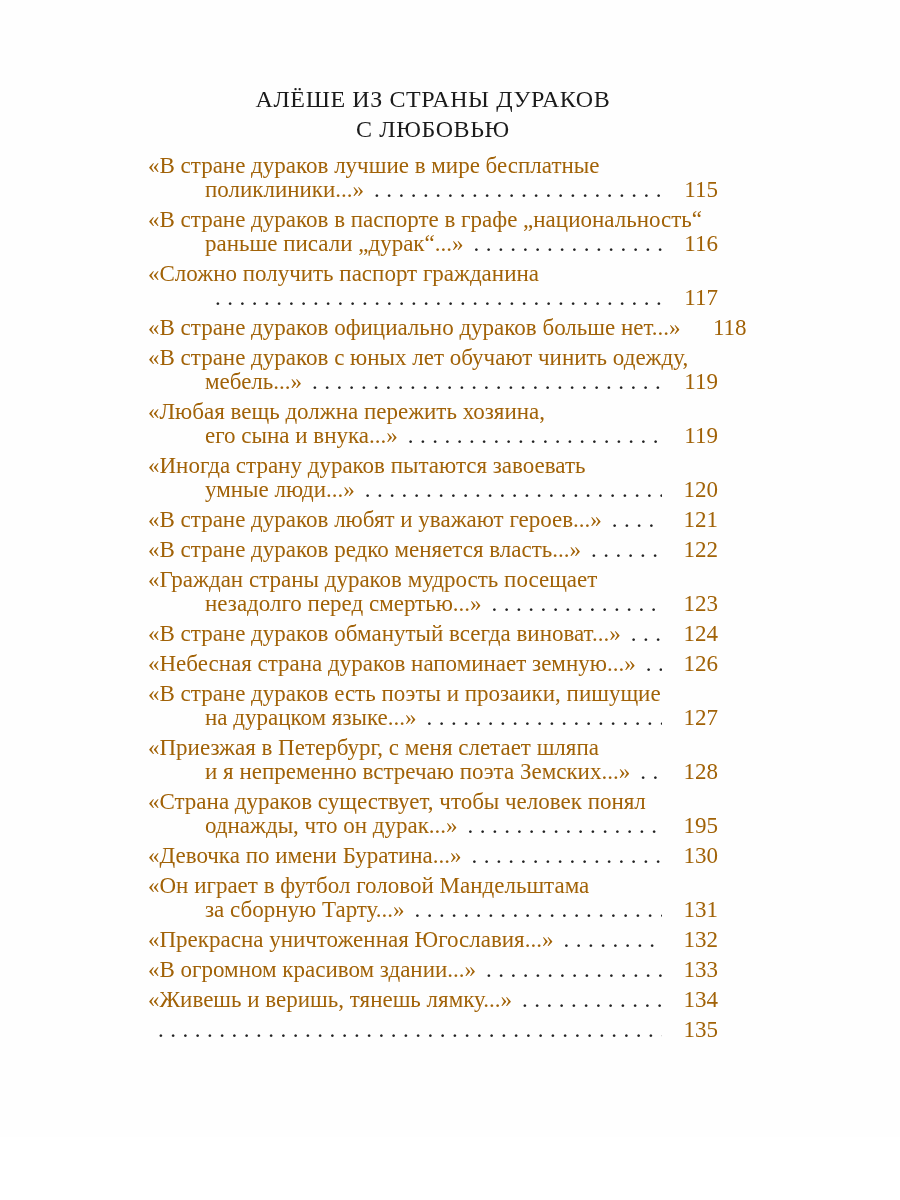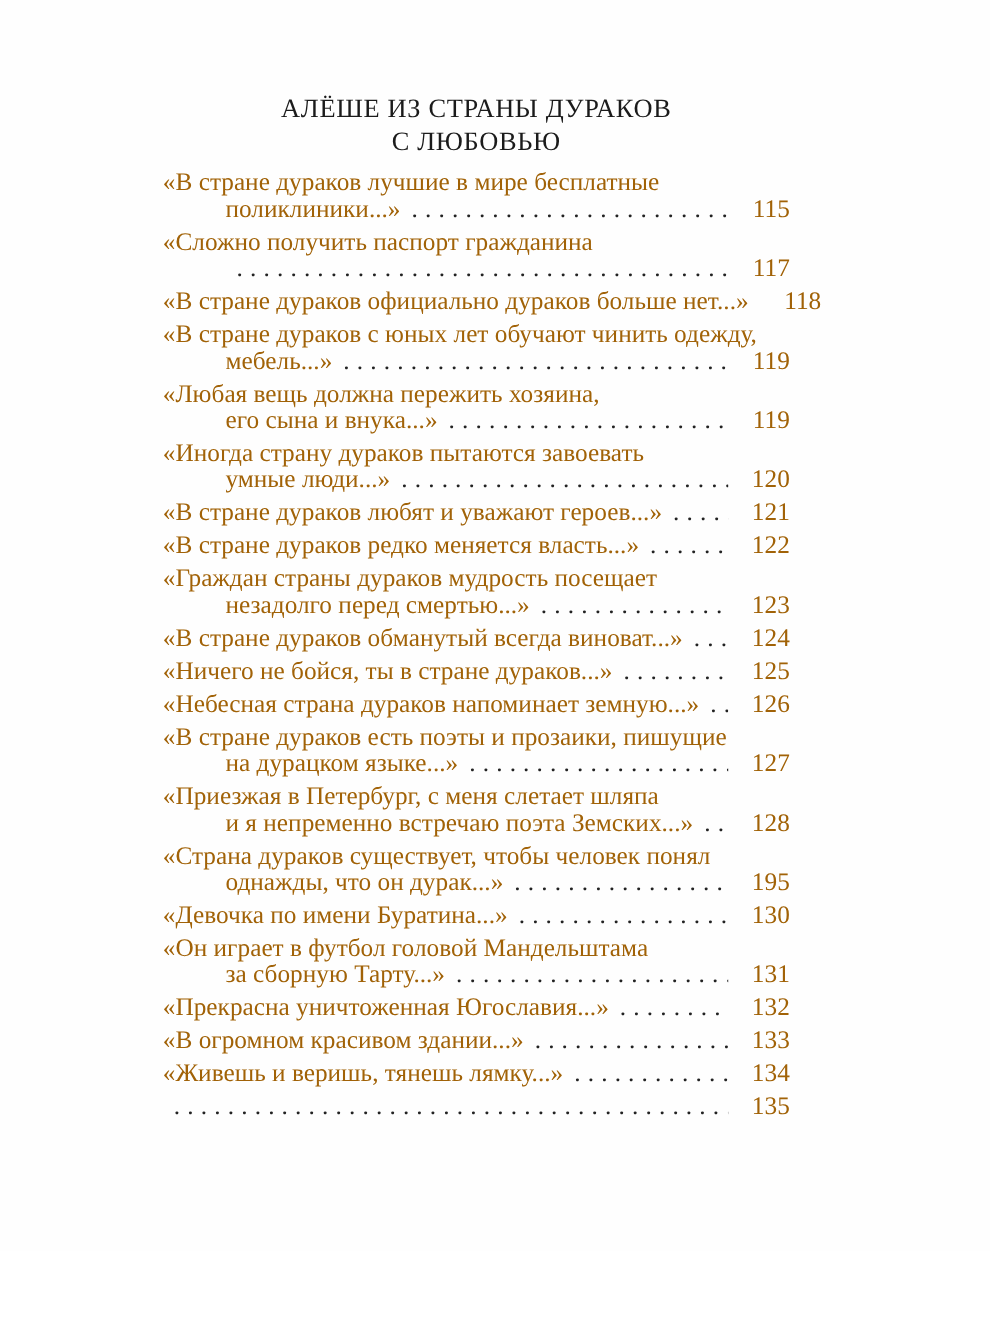--- a/index.html
+++ b/index.html
@@ -80,20 +80,28 @@
     <div class="toc-list">
   <div class="entry">
     <div class="line-first">«В стране дураков лучшие в мире бесплатные</div>
     <div class="line-last indented">
       <span class="last-text">поликлиники...»</span>
       <span class="dots"></span>
       <span class="page-num">115</span>
     </div>
   </div>
 
+  <div class="entry">
+    <div class="line-first">«В стране дураков в паспорте в графе „национальность“</div>
+    <div class="line-last indented">
+      <span class="last-text">раньше писали „дурак“...»</span>
+      <span class="dots"></span>
+      <span class="page-num">116</span>
+    </div>
+  </div>
 
   <div class="entry">
     <div class="line-first">«Сложно получить паспорт гражданина</div>
     <div class="line-last indented">
       <span class="dots"></span>
       <span class="page-num">117</span>
     </div>
   </div>
 
   <div class="entry">
@@ -161,28 +169,20 @@
 
   <div class="entry">
 
     <div class="line-last">
       <span class="last-text">«В стране дураков обманутый всегда виноват...»</span>
       <span class="dots"></span>
       <span class="page-num">124</span>
     </div>
   </div>
 
-  <div class="entry">
-
-    <div class="line-last">
-      <span class="last-text">«Ничего не бойся, ты в стране дураков...»</span>
-      <span class="dots"></span>
-      <span class="page-num">125</span>
-    </div>
-  </div>
 
   <div class="entry">
 
     <div class="line-last">
       <span class="last-text">«Небесная страна дураков напоминает земную...»</span>
       <span class="dots"></span>
       <span class="page-num">126</span>
     </div>
   </div>
 

